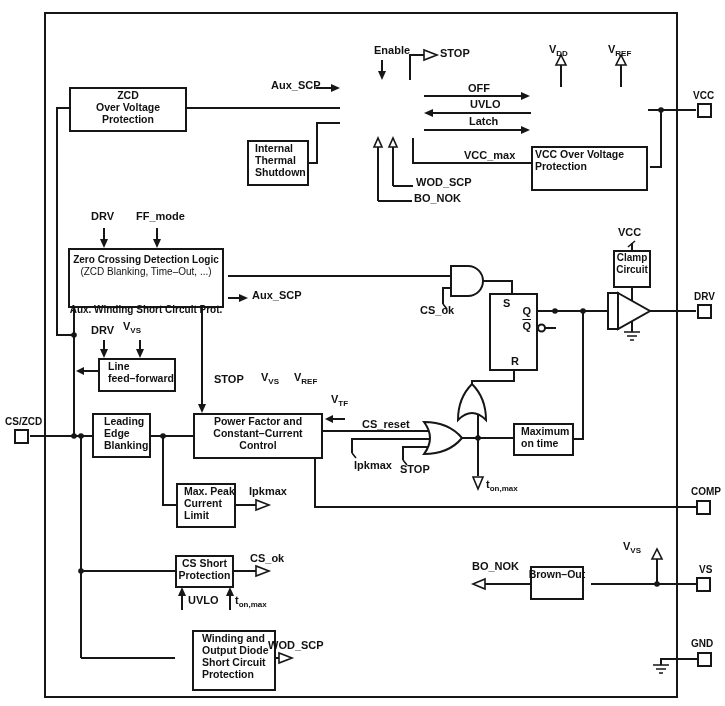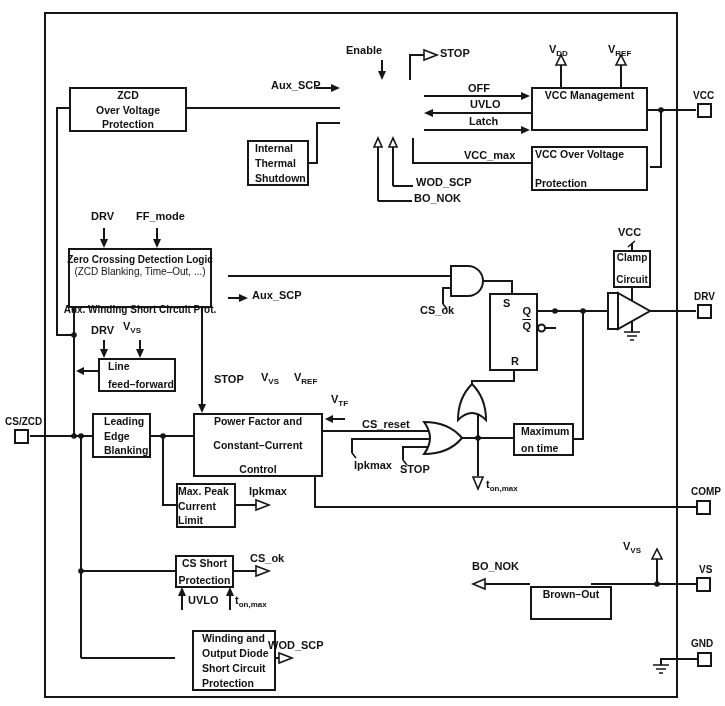--- a/index.html
+++ b/index.html
@@ -2,21 +2,21 @@
 <html><head>
 <meta charset="utf-8">
 <style>
   html,body{margin:0;padding:0;background:#fff;}
   #canvas{position:relative;width:725px;height:706px;background:#fff;overflow:hidden;
           font-family:"Liberation Sans",sans-serif;color:#111;}
   #ic-border{position:absolute;left:44px;top:12px;width:634px;height:686px;
              border:2px solid #161616;box-sizing:border-box;}
   svg.wiring{position:absolute;left:0;top:0;z-index:2;}
   .box{position:absolute;z-index:3;border:2px solid #161616;background:#fff;box-sizing:border-box;
-       display:flex;flex-direction:column;justify-content:space-between;
+       display:flex;flex-direction:column;justify-content:flex-start;
        font-weight:bold;font-size:10.5px;line-height:12px;white-space:nowrap;}
   .box.c{align-items:center;text-align:center;}
   .box.l{align-items:flex-start;}
   .lbl{position:absolute;z-index:4;font-weight:bold;font-size:11px;line-height:11px;white-space:nowrap;}
   .lbl sub,.box sub{font-size:8px;font-weight:bold;}
   .pin{position:absolute;z-index:4;width:15px;height:15px;border:2px solid #161616;
        background:#fff;box-sizing:border-box;}
   .pinlbl{position:absolute;z-index:4;font-weight:bold;font-size:10px;white-space:nowrap;}
   .ff-lbl{position:absolute;font-weight:bold;font-size:11px;}
   .ovl{text-decoration:overline;}
@@ -96,53 +96,50 @@
     <span>Protection</span>
   </div>
 
 
   <div class="box l" style="left:247px;top:140px;width:62px;height:46px;padding-left:6px">
     <span>Internal</span>
     <span>Thermal</span>
     <span>Shutdown</span>
   </div>
 
-  <div class="box c" style="left:531px;top:87px;width:117px;height:44px">
-    <span>VCC Management</span>
-  </div>
 
   <div class="box l" style="left:531px;top:146px;width:117px;height:45px;padding-left:2px">
     <span>VCC Over Voltage</span>
     <span>Protection</span>
   </div>
 
-  <div class="box c" style="left:68px;top:248px;width:144px;height:60px;justify-content:flex-start;padding-top:4px">
+  <div class="box c" style="left:68px;top:248px;width:156px;height:60px;justify-content:flex-start;padding-top:4px">
     <span class="sm">Zero Crossing Detection Logic</span>
     <span class="norm">(ZCD Blanking, Time–Out, ...)</span>
     <span class="sm" style="margin-top:26px">Aux. Winding Short Circuit Prot.</span>
   </div>
 
   <div class="box l" style="left:98px;top:358px;width:78px;height:34px;padding-left:8px">
     <span>Line</span>
     <span>feed–forward</span>
   </div>
 
   <div class="box l" style="left:92px;top:413px;width:59px;height:45px;padding-left:10px">
     <span>Leading</span>
     <span>Edge</span>
     <span>Blanking</span>
   </div>
 
-  <div class="box c" style="left:193px;top:413px;width:130px;height:64px">
+  <div class="box c" style="left:193px;top:413px;width:130px;height:46px">
     <span>Power Factor and</span>
     <span>Constant–Current</span>
     <span>Control</span>
   </div>
 
-  <div class="box l" style="left:176px;top:483px;width:60px;height:45px;">
+  <div class="box l" style="left:176px;top:483px;width:60px;height:45px;padding-left:6px">
     <span>Max. Peak</span>
     <span>Current</span>
     <span>Limit</span>
   </div>
 
   <div class="box l" style="left:513px;top:423px;width:61px;height:33px;padding-left:6px">
     <span>Maximum</span>
     <span>on time</span>
   </div>
 
@@ -151,21 +148,21 @@
     <span>Protection</span>
   </div>
 
   <div class="box l" style="left:192px;top:630px;width:84px;height:61px;padding-left:8px">
     <span>Winding and</span>
     <span>Output Diode</span>
     <span>Short Circuit</span>
     <span>Protection</span>
   </div>
 
-  <div class="box c" style="left:530px;top:586px;width:82px;height:34px">
+  <div class="box c" style="left:530px;top:566px;width:54px;height:34px">
     <span>Brown–Out</span>
   </div>
 
   <div class="box c" style="left:613px;top:250px;width:38px;height:38px;font-size:10px">
     <span>Clamp</span>
     <span>Circuit</span>
   </div>
 
   <div class="box" style="left:489px;top:293px;width:49px;height:78px">
     <span class="ff-lbl" style="left:12px;top:2px">S</span>
@@ -181,21 +178,21 @@
   <div class="pin" style="left:696px;top:577px"></div>
   <div class="pin" style="left:697px;top:652px"></div>
 
   <div class="pinlbl" style="left:5px;top:416px">CS/ZCD</div>
   <div class="pinlbl" style="left:693px;top:90px">VCC</div>
   <div class="pinlbl" style="left:694px;top:291px">DRV</div>
   <div class="pinlbl" style="left:691px;top:486px">COMP</div>
   <div class="pinlbl" style="left:699px;top:564px">VS</div>
   <div class="pinlbl" style="left:691px;top:638px">GND</div>
 
-  <div class="lbl" style="left:346px;top:45px">Enable</div>
+  <div class="lbl" style="left:374px;top:45px">Enable</div>
   <div class="lbl" style="left:440px;top:48px">STOP</div>
   <div class="lbl" style="left:271px;top:80px">Aux_SCP</div>
   <div class="lbl" style="left:468px;top:83px">OFF</div>
   <div class="lbl" style="left:470px;top:99px">UVLO</div>
   <div class="lbl" style="left:469px;top:116px">Latch</div>
   <div class="lbl" style="left:549px;top:44px"><span>V</span><sub>DD</sub></div>
   <div class="lbl" style="left:608px;top:44px"><span>V</span><sub>REF</sub></div>
   <div class="lbl" style="left:464px;top:150px">VCC_max</div>
   <div class="lbl" style="left:416px;top:177px">WOD_SCP</div>
   <div class="lbl" style="left:414px;top:193px">BO_NOK</div>

